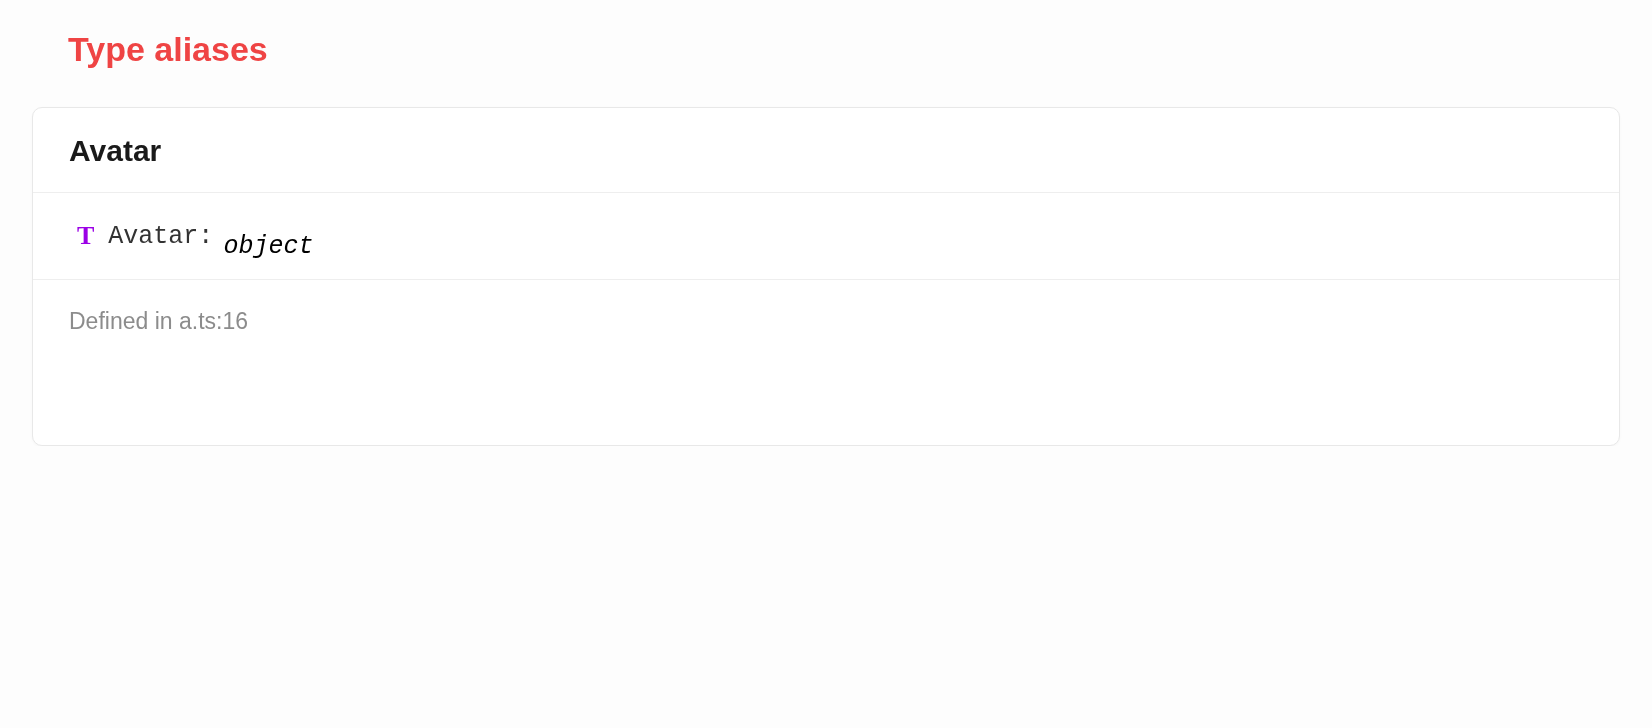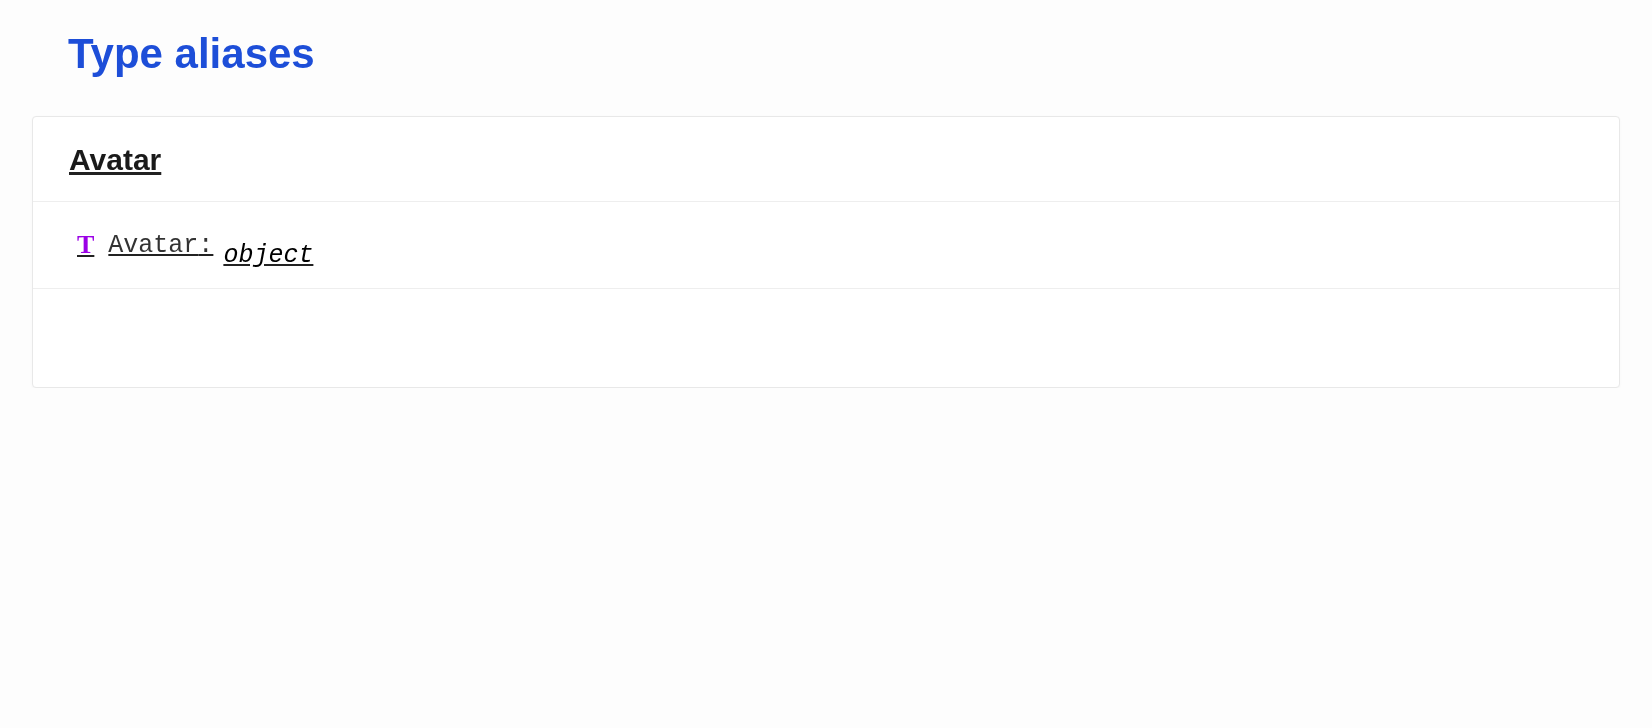--- a/index.html
+++ b/index.html
@@ -8,32 +8,31 @@
       box-sizing: border-box;
     }
     body {
       font-family: -apple-system, BlinkMacSystemFont, "Segoe UI", Helvetica, Arial, sans-serif;
       background: #fdfdfd;
       color: #222;
       padding: 30px 0 0 0;
       width: 1652px;
     }
     .section-title {
-      font-size: 42px;
+      font-size: 34px;
       font-weight: 700;
       margin: 0 0 38px 68px;
-      color: #1d4ed8;
+      color: #ef4444;
     }
     .panel {
       margin: 0 32px;
       background: #fff;
       border: 1px solid #e8e8e8;
-      border-radius: 4px;
+      border-radius: 10px;
       box-shadow: 0 1px 3px rgba(0,0,0,0.03);
-      text-decoration: underline;
     }
     .panel-header {
       padding: 26px 36px 24px 36px;
       border-bottom: 1px solid #eee;
     }
     .panel-header h3 {
       font-size: 30px;
       font-weight: 700;
       color: #1a1a1a;
     }
@@ -89,14 +88,15 @@
   <div class="panel-header">
     <h3>Avatar</h3>
   </div>
   <div class="signature-row">
     <span class="type-icon">T</span>
     <span class="sig-name">Avatar</span>
     <span class="sig-colon">:</span>
     <span class="sig-type">object</span>
   </div>
   <div class="panel-body">
+    <p class="defined-in">Defined in a.ts:16</p>
   </div>
 </section>
 
 </body></html>

